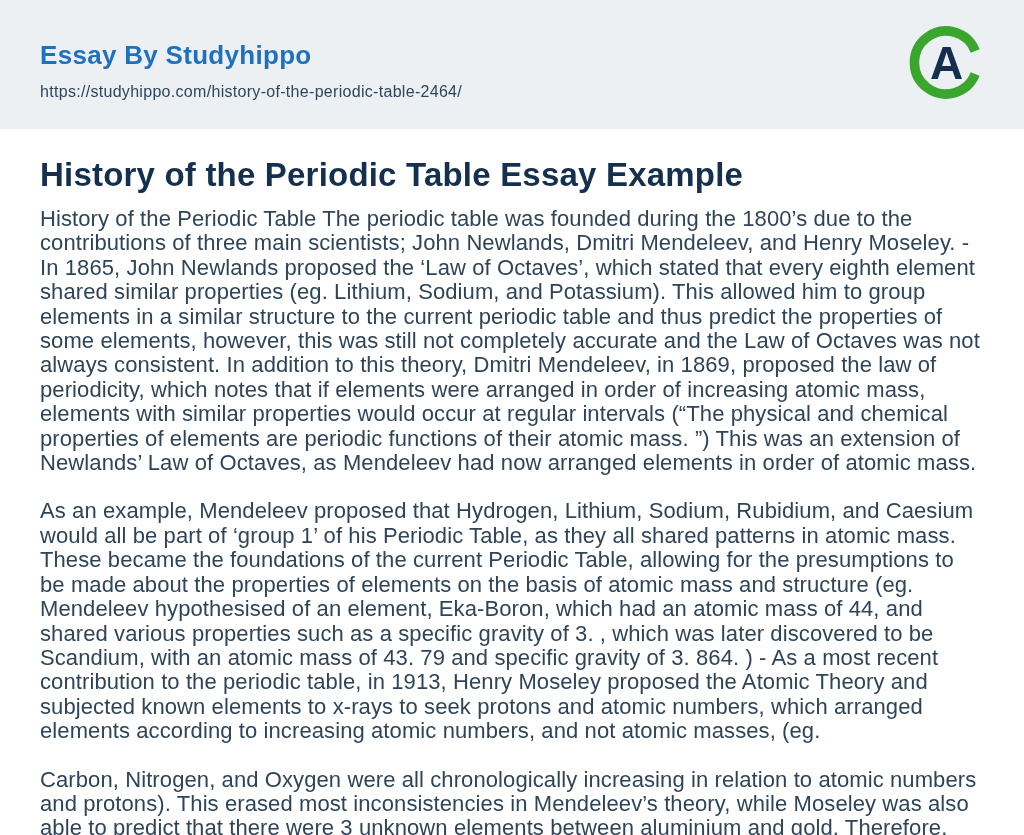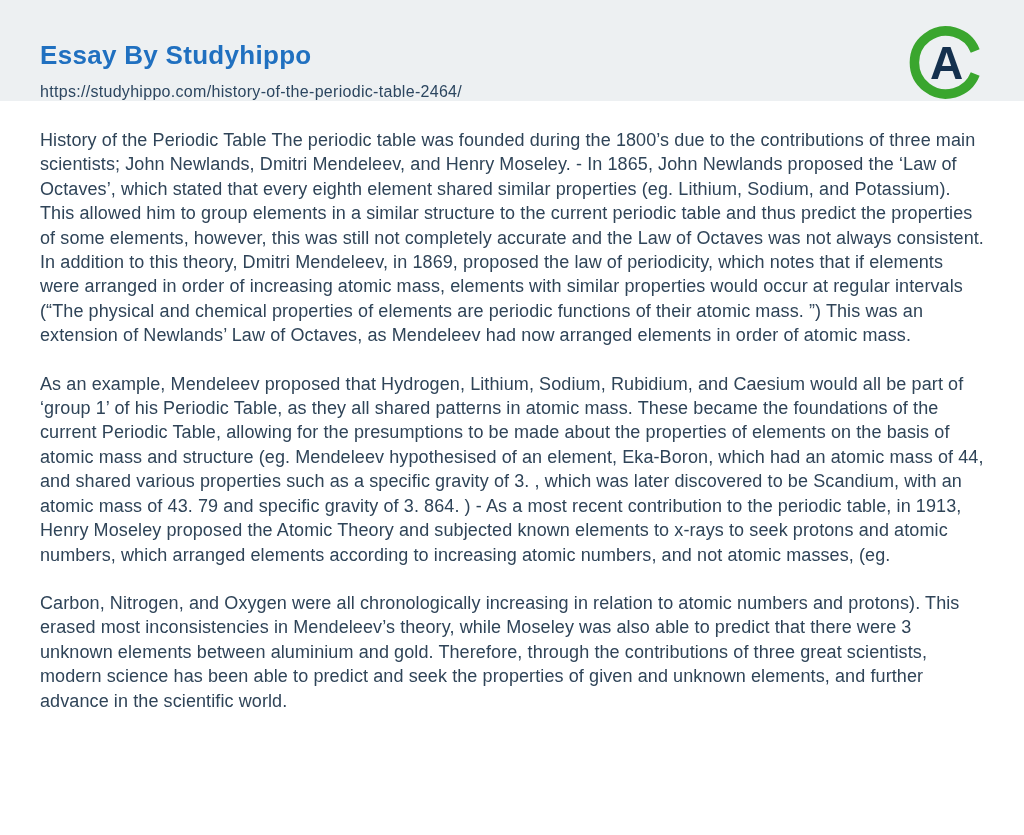--- a/index.html
+++ b/index.html
@@ -6,21 +6,21 @@
   html, body { background: #ffffff; }
   body {
     width: 1024px;
     height: 835px;
     font-family: "Liberation Sans", "DejaVu Sans", sans-serif;
     overflow: hidden;
   }
 
   .page-header {
     position: relative;
-    height: 101px;
+    height: 129px;
     background: #edf0f2;
     padding: 42px 40px 6px 40px;
   }
   .site-name {
     color: #2070c0;
     font-size: 26px;
     font-weight: 700;
     letter-spacing: 0.3px;
     line-height: 1;
     display: inline-block;
@@ -49,21 +49,21 @@
   .article-title {
     color: #14304e;
     font-size: 33px;
     font-weight: 700;
     line-height: 38px;
     letter-spacing: 0.2px;
     margin-bottom: 13px;
   }
   .para {
     color: #2f4458;
-    font-size: 18px;
+    font-size: 22px;
     line-height: 24.4px;
     letter-spacing: 0.1px;
     margin-bottom: 24px;
   }
 </style>
 </head>
 <body>
 
 <header class="page-header">
   <div class="site-name">Essay By Studyhippo</div>
@@ -71,19 +71,20 @@
 
   <div class="logo">
     <svg viewBox="0 0 79 79">
       <path d="M 68.2 51.1 A 31.5 31.5 0 1 1 68.2 27.9" fill="none" stroke="#3aa62e" stroke-width="9.5" stroke-linecap="butt"></path>
       <text x="39.5" y="55.5" text-anchor="middle" font-family="Liberation Sans, DejaVu Sans, sans-serif" font-size="46" font-weight="700" fill="#14304e">A</text>
     </svg>
   </div>
 </header>
 
 <main class="main">
+  <h1 class="article-title">History of the Periodic Table Essay Example</h1>
 
   <p class="para">History of the Periodic Table The periodic table was founded during the 1800’s due to the contributions of three main scientists; John Newlands, Dmitri Mendeleev, and Henry Moseley. - In 1865, John Newlands proposed the ‘Law of Octaves’, which stated that every eighth element shared similar properties (eg. Lithium, Sodium, and Potassium). This allowed him to group elements in a similar structure to the current periodic table and thus predict the properties of some elements, however, this was still not completely accurate and the Law of Octaves was not always consistent. In addition to this theory, Dmitri Mendeleev, in 1869, proposed the law of periodicity, which notes that if elements were arranged in order of increasing atomic mass, elements with similar properties would occur at regular intervals (“The physical and chemical properties of elements are periodic functions of their atomic mass. ”) This was an extension of Newlands’ Law of Octaves, as Mendeleev had now arranged elements in order of atomic mass.</p>
 
   <p class="para">As an example, Mendeleev proposed that Hydrogen, Lithium, Sodium, Rubidium, and Caesium would all be part of ‘group 1’ of his Periodic Table, as they all shared patterns in atomic mass. These became the foundations of the current Periodic Table, allowing for the presumptions to be made about the properties of elements on the basis of atomic mass and structure (eg. Mendeleev hypothesised of an element, Eka-Boron, which had an atomic mass of 44, and shared various properties such as a specific gravity of 3. , which was later discovered to be Scandium, with an atomic mass of 43. 79 and specific gravity of 3. 864. ) - As a most recent contribution to the periodic table, in 1913, Henry Moseley proposed the Atomic Theory and subjected known elements to x-rays to seek protons and atomic numbers, which arranged elements according to increasing atomic numbers, and not atomic masses, (eg.</p>
 
   <p class="para">Carbon, Nitrogen, and Oxygen were all chronologically increasing in relation to atomic numbers and protons). This erased most inconsistencies in Mendeleev’s theory, while Moseley was also able to predict that there were 3 unknown elements between aluminium and gold. Therefore, through the contributions of three great scientists, modern science has been able to predict and seek the properties of given and unknown elements, and further advance in the scientific world.</p>
 </main>
 
 </body></html>

